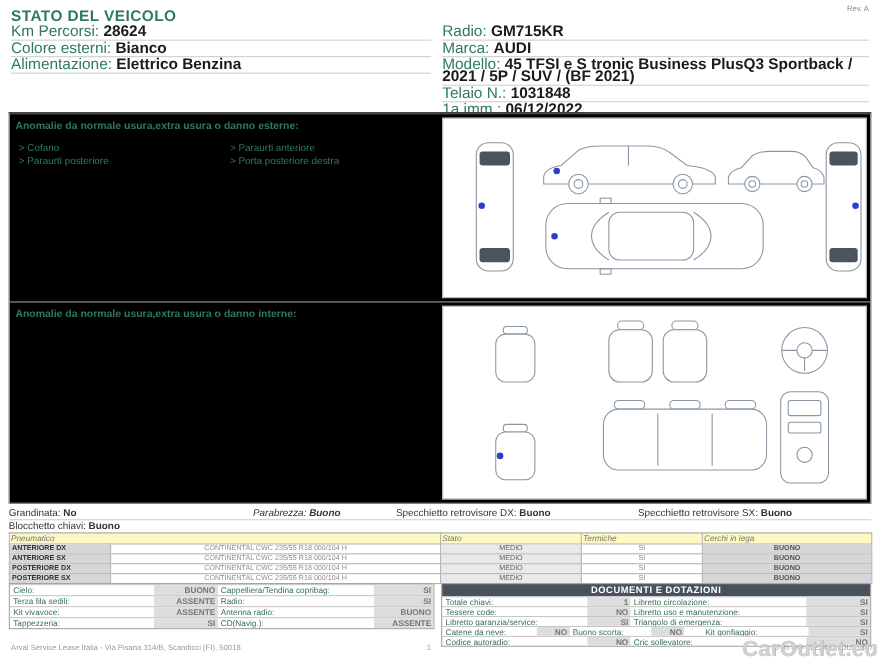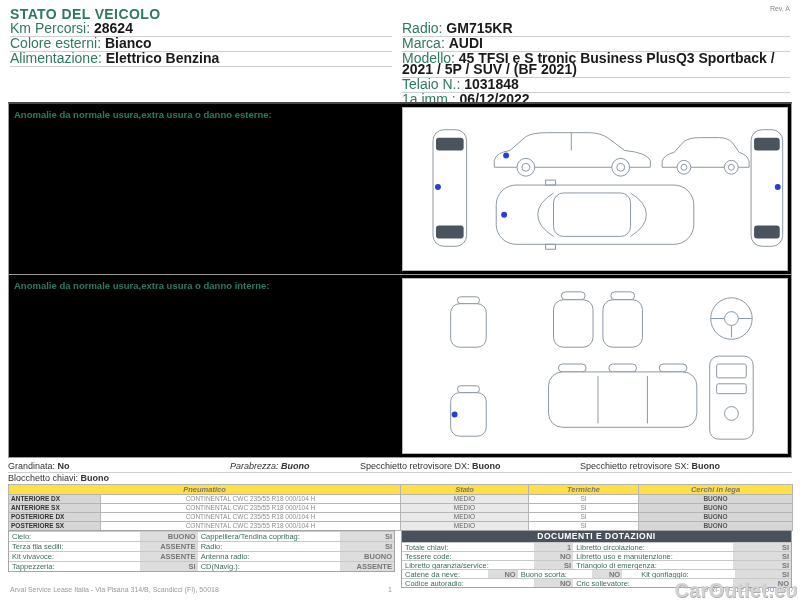--- a/index.html
+++ b/index.html
@@ -32,22 +32,22 @@
   .diagram.int { height:176px; }
   svg { display:block; }
 
   .summary { position:absolute; top:461px; left:8px; width:784px; font-size:9px; color:#333; }
   .sum-row { display:flex; border-bottom:1px solid #cfcfcf; padding:1px 0; line-height:9px; }
   .sum-item .val { font-weight:bold; }
   .sum-item.w1 { width:222px; } .sum-item.w2 { width:130px;font-style:italic; } .sum-item.w3 { width:220px; }
 
   table.tyres { position:absolute; top:484px; left:8px; width:784px; border-collapse:collapse; table-layout:fixed; }
   .tyres th, .tyres td { border:1px solid #b5b5b5; overflow:hidden; white-space:nowrap; }
-  .tyres th { font-style:italic; font-weight:bold; color:#777; font-size:7.5px;
-              line-height:9px; background:#fde047; text-align:center; padding:0 1px; }
+  .tyres th { font-style:italic; font-weight:normal; color:#777; font-size:7.5px;
+              line-height:9px; background:#fef9c3; text-align:left; padding:0 1px; }
   .tyres td { font-size:6.5px; line-height:8px; padding:0 2px; }
   .tyres td.pos { background:#d6d6d6; font-weight:bold; color:#333; }
   .tyres td.desc { color:#8f8f8f; text-align:center; }
   .tyres td.stato { background:#e9e9e9; color:#666; text-align:center; }
   .tyres td.term { color:#888; text-align:center; }
   .tyres td.cerchi { background:#d6d6d6; color:#555; font-weight:bold; text-align:center; }
 
   .bt { position:absolute; top:530px; border:1px solid #a5a5a5; background:#fff; }
   .bt-left { left:8px; width:387px; }
   .bt-right { left:401px; width:391px; }
@@ -117,20 +117,30 @@
     <div class="info-row">
       <span class="lbl">1a imm.:</span>
       <span class="val">06/12/2022</span>
     </div>
   </div>
 
   <div class="anom-box">
 
     <div class="anom-sec first">
       <div class="sec-heading">Anomalie da normale usura,extra usura o danno esterne:</div>
+      <div class="ext-items">
+        <div class="col1">
+          <div>&gt; Cofano</div>
+          <div>&gt; Paraurti posteriore</div>
+        </div>
+        <div class="col2">
+          <div>&gt; Paraurti anteriore</div>
+          <div>&gt; Porta posteriore destra</div>
+        </div>
+      </div>
       <div class="diagram ext">
         <svg viewBox="0 0 386 164" width="386" height="162">
           <g fill="none" stroke="#8a97a3" stroke-width="1">
 
             <rect x="28" y="22" width="34" height="118" rx="11"></rect>
             <rect x="31" y="30" width="28" height="13" rx="3" fill="#49545e" stroke="none"></rect>
             <rect x="31" y="119" width="28" height="13" rx="3" fill="#49545e" stroke="none"></rect>
 
             <path d="M90,60 L90,53 Q92,45 106,43 L122,29 Q128,25 144,25 L186,25 Q198,25 206,31 L222,43 Q244,45 248,53 L248,60 Z"></path>
             <circle cx="122" cy="60" r="9" fill="#fff"></circle>

